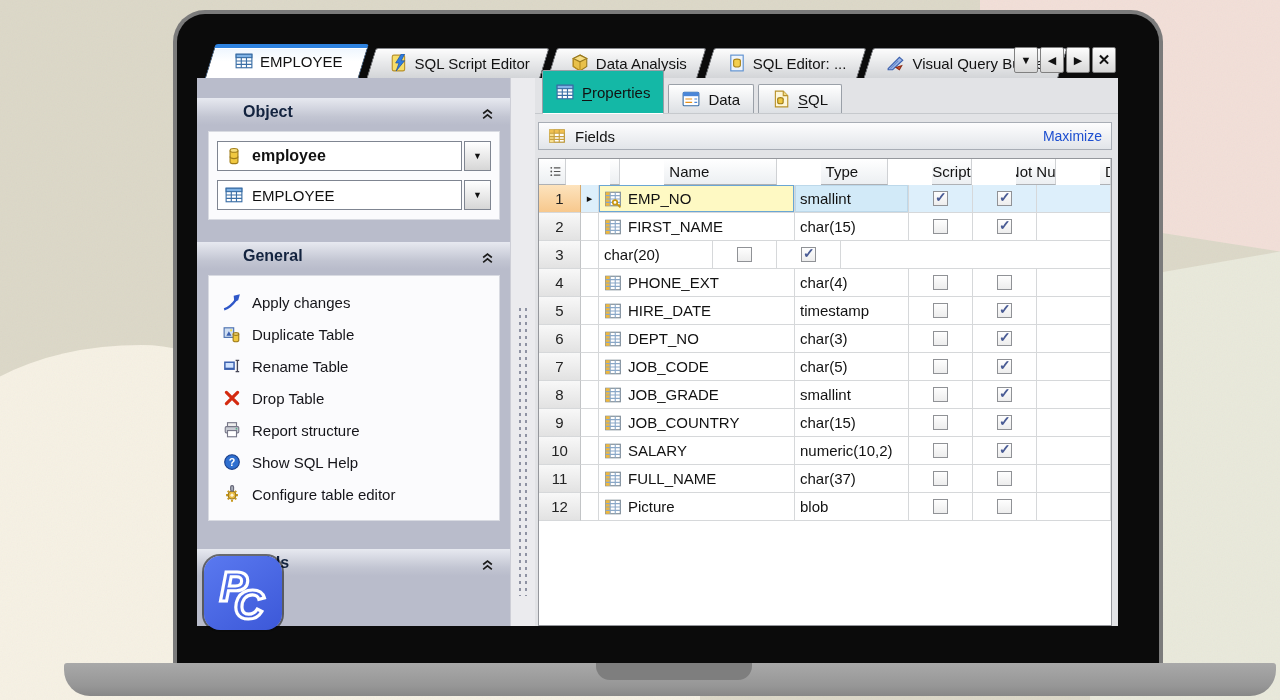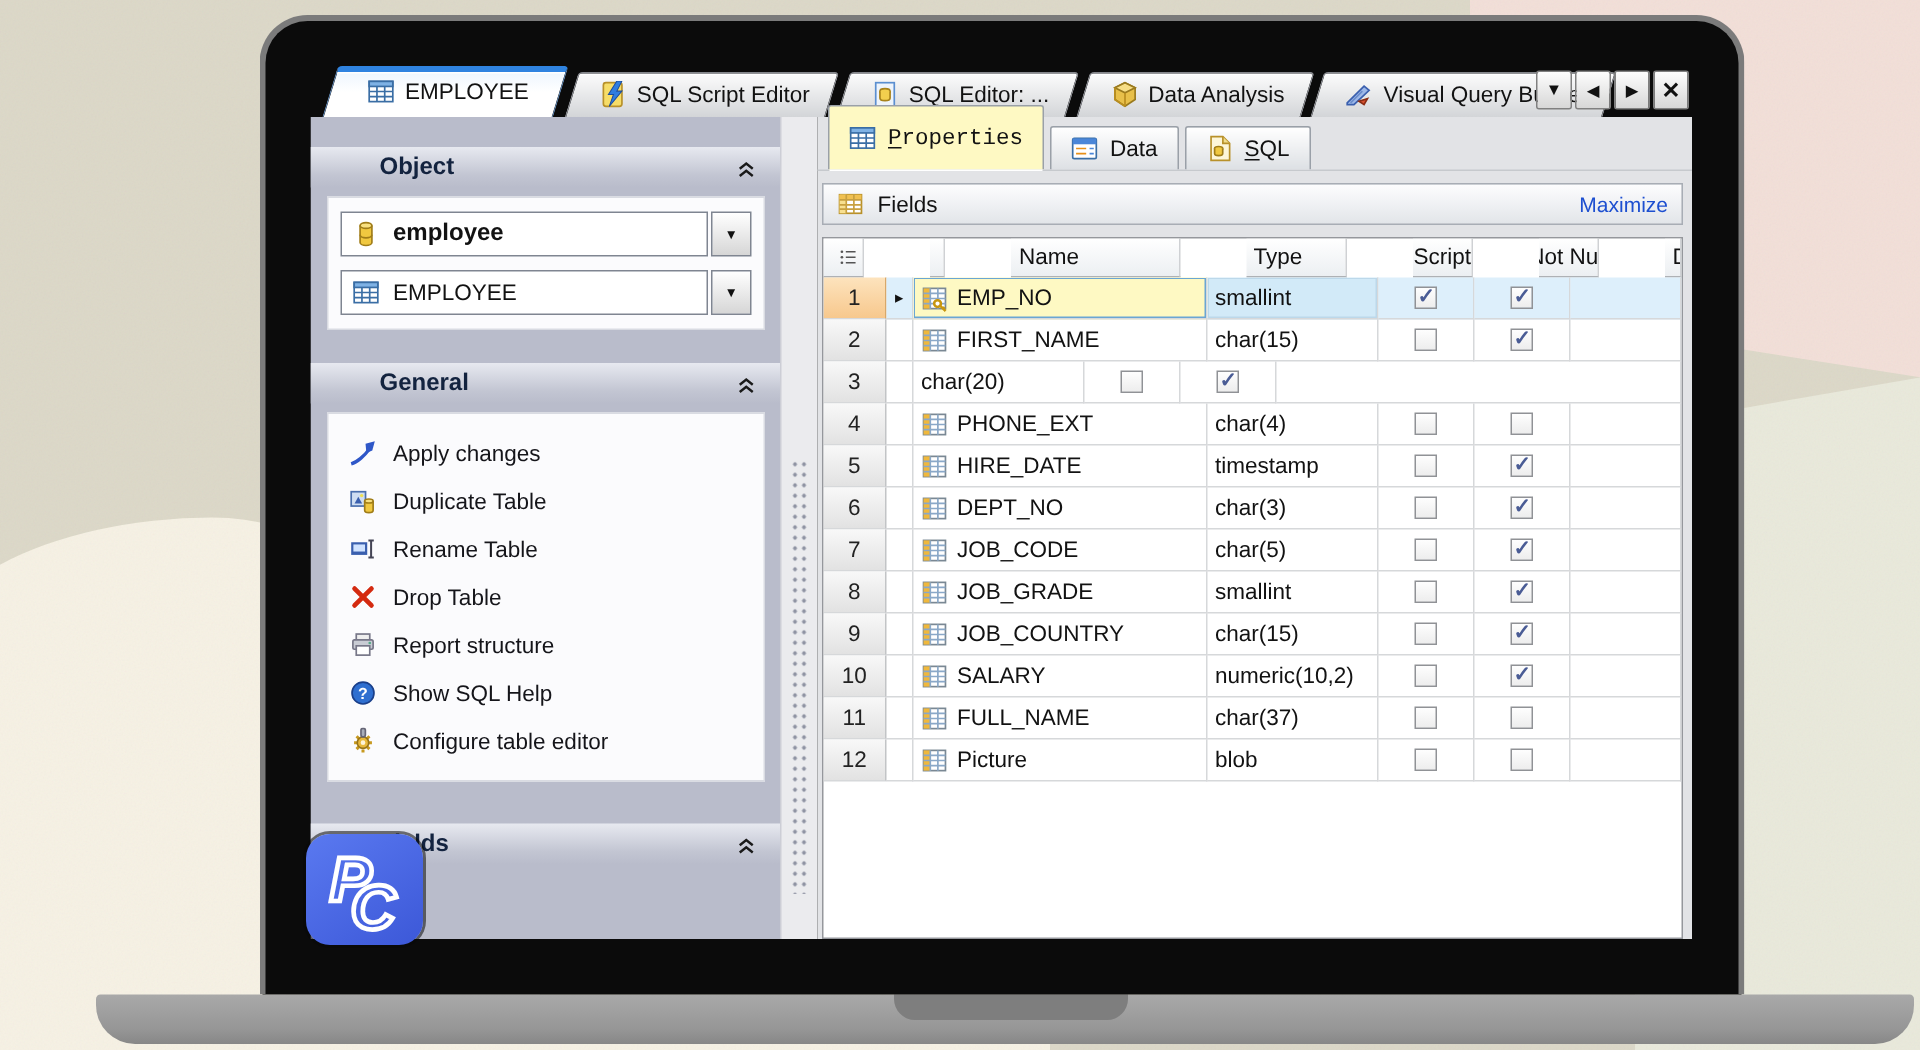--- a/index.html
+++ b/index.html
@@ -20,21 +20,21 @@
   .screen { position:absolute; left:173px; top:10px; width:990px; height:653px;
             background:#0b0b0b; border:4px solid #7b7b7b; border-bottom:none;
             border-radius:32px 32px 0 0; }
   .base   { position:absolute; left:64px; top:663px; width:1212px; height:33px;
             background:linear-gradient(180deg,#a9a9a9,#969696 70%,#878787);
             border-radius:3px 3px 26px 26px; }
   .base-notch { position:absolute; left:532px; top:0; width:156px; height:17px;
             background:#7e7e7e; border-radius:0 0 14px 14px; }
 
   
-  .app { position:absolute; left:207px; top:42px; width:921px; height:584px;
+  .app { position:absolute; left:197px; top:42px; width:921px; height:584px;
          font-size:15px; color:#121212; overflow:hidden; }
 
   
   .tabs-row { position:relative; height:36px; display:flex; align-items:flex-end; padding-left:6px; }
   .tab { position:relative; display:flex; align-items:center; gap:7px; height:30px;
          padding:0 15px 0 19px; margin-left:7px; white-space:nowrap; }
   .tab-bg { position:absolute; inset:0; background:linear-gradient(#fcfcfc,#d3d5d8);
             border:1px solid #85878c; border-bottom:none; border-radius:3px 3px 0 0;
             transform:skewX(-17deg); box-shadow:inset 0 1px 0 #fff; }
   .tab.active { height:34px; padding:0 21px 0 25px; }
@@ -78,21 +78,21 @@
   .panel-general { padding:10px 8px; }
   .side-item { display:flex; align-items:center; gap:11px; padding:7px 6px; font-size:15px; color:#15151a; }
   .hdr-fields { margin-top:28px; }
 
   
   .view-tabs { display:flex; align-items:flex-end; height:36px; padding-left:3px;
           border-bottom:1px solid #c6c9cd; }
   .vtab { display:flex; align-items:center; gap:8px; height:29px; margin:0 0 0 4px; padding:0 13px;
           background:linear-gradient(#ffffff,#dde0e4); border:1px solid #9aa0a8;
           border-bottom:none; border-radius:2px 2px 0 0; position:relative; }
-  .vtab.active { height:43px; background:#fef9c3; z-index:2;font-family:Liberation Mono, monospace; }
+  .vtab.active { height:43px; background:#14b8a6; z-index:2; }
   .vtab.active::after { content:''; position:absolute; left:0; right:0; bottom:-1px; height:1px; background:#fff; }
   .vtab u { text-underline-offset:2px; }
 
   
   .fields-bar { margin:8px 6px 0 3px; height:28px; border:1px solid #a8adb5;
           background:linear-gradient(#fdfdfe,#e2e5e9); display:flex; align-items:center;
           gap:9px; padding:0 9px; }
   .maximize { margin-left:auto; color:#1d4fd0; font-size:14px; }
 
   
@@ -167,37 +167,37 @@
               <rect x="2" y="1" width="11" height="14" rx="1.5" fill="#f6dd68" stroke="#b8912a"></rect>
               <path d="M10 0L5 8h3l-2.5 7L13 6h-3l3-6z" fill="#2f7de0" stroke="#1a4c9e" stroke-width="0.6"></path>
             </svg>
           </span>
           <span class="tab-label">SQL Script Editor</span>
         </div>
         <div class="tab">
           <i class="tab-bg"></i>
           <span class="ic">
             <svg viewBox="0 0 16 16">
+              <path d="M8 1l6 3v7l-6 4-6-4V4z" fill="#e8c04a" stroke="#9a7a1e"></path>
+              <path d="M8 1l6 3-6 3-6-3z" fill="#f6dd85" stroke="#9a7a1e"></path>
+              <path d="M8 7v8M2 4v7l6 4" fill="none" stroke="#b98e20"></path>
+            </svg>
+          </span>
+          <span class="tab-label">Data Analysis</span>
+        </div>
+        <div class="tab">
+          <i class="tab-bg"></i>
+          <span class="ic">
+            <svg viewBox="0 0 16 16">
               <rect x="2.5" y="1" width="11" height="14" fill="#eef4fb" stroke="#5b8fd0"></rect>
               <ellipse cx="8" cy="6" rx="3" ry="1.5" fill="#f3cf4e" stroke="#a8831c"></ellipse>
               <path d="M5 6v4c0 .9 1.3 1.6 3 1.6s3-.7 3-1.6V6" fill="#f3cf4e" stroke="#a8831c"></path>
             </svg>
           </span>
           <span class="tab-label">SQL Editor: ...</span>
-        </div>
-        <div class="tab">
-          <i class="tab-bg"></i>
-          <span class="ic">
-            <svg viewBox="0 0 16 16">
-              <path d="M8 1l6 3v7l-6 4-6-4V4z" fill="#e8c04a" stroke="#9a7a1e"></path>
-              <path d="M8 1l6 3-6 3-6-3z" fill="#f6dd85" stroke="#9a7a1e"></path>
-              <path d="M8 7v8M2 4v7l6 4" fill="none" stroke="#b98e20"></path>
-            </svg>
-          </span>
-          <span class="tab-label">Data Analysis</span>
         </div>
         <div class="tab">
           <i class="tab-bg"></i>
           <span class="ic">
             <svg viewBox="0 0 16 16">
               <path d="M1 13L11 3l3 2.5L5 14H1z" fill="#9db8e8" stroke="#3a5fae"></path>
               <path d="M3 13l7-7" stroke="#6a8ccc"></path>
               <path d="M8 12l5-1.5L11 14z" fill="#d85030" stroke="#8a2c14"></path>
             </svg>
           </span>

